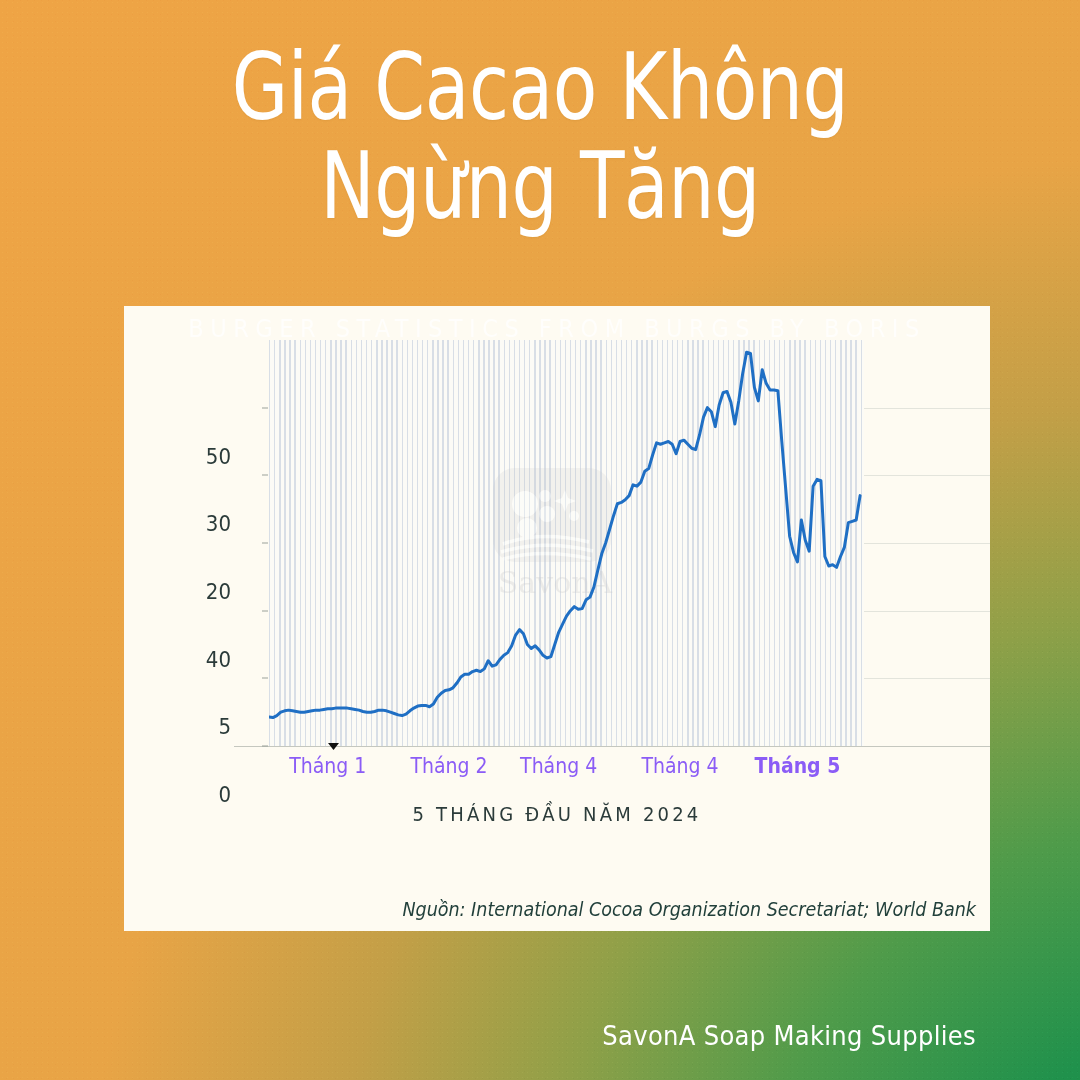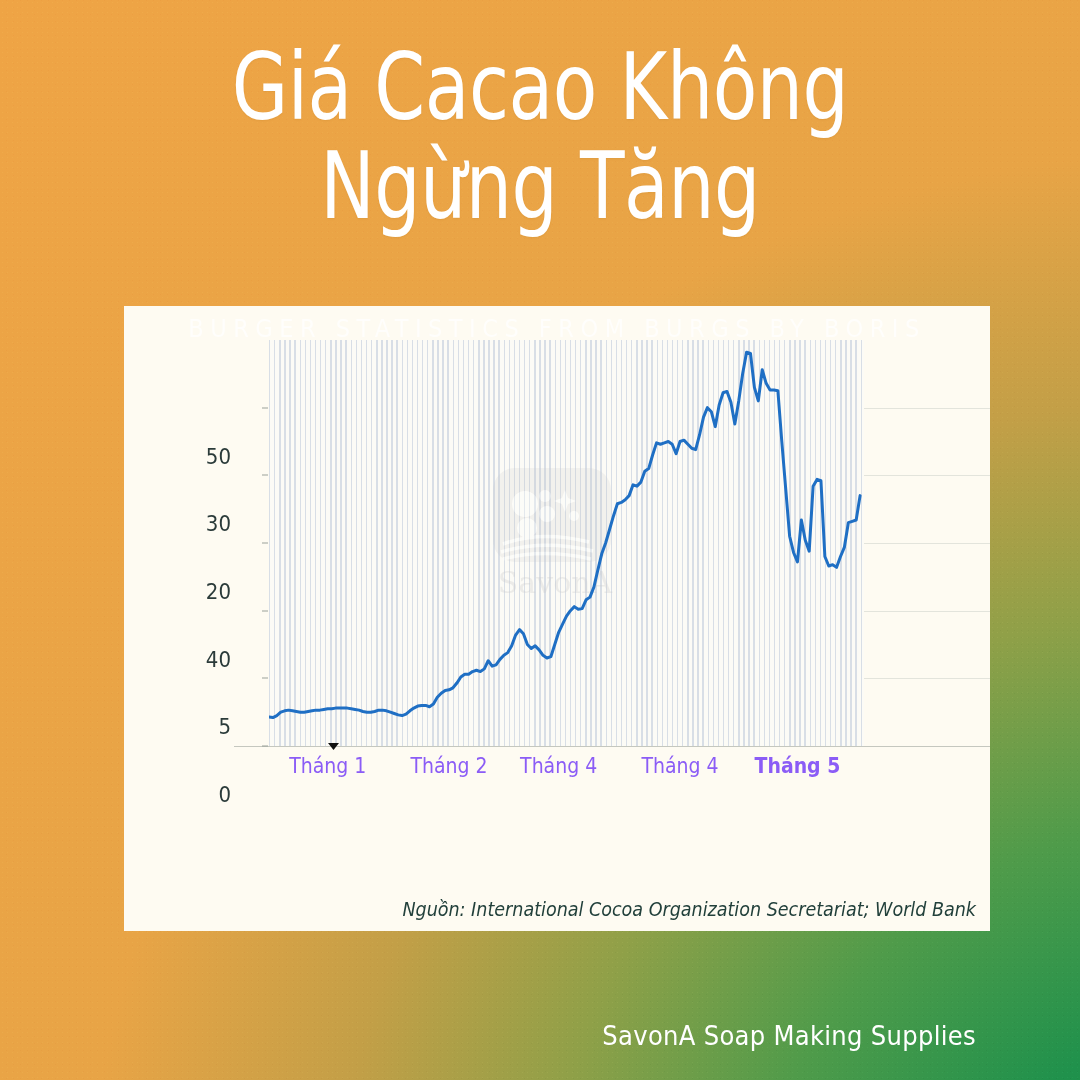--- a/index.html
+++ b/index.html
@@ -196,16 +196,17 @@
     <div id="x-origin-marker"></div>
     <div id="x-axis-labels">
         <div class="x-tick-label" style="left: 203.717px;">Tháng 1</div>
         <div class="x-tick-label" style="left: 325.066px;">Tháng 2</div>
         <div class="x-tick-label" style="left: 434.671px;">Tháng 4</div>
         <div class="x-tick-label" style="left: 556.02px;">Tháng 4</div>
         <div class="x-tick-label" style="left: 673.454px; font-weight: bold;">Tháng 5</div>
       </div>
   </div>
 
+  <div id="chart-subtitle">5 THÁNG ĐẦU NĂM 2024</div>
   <div id="chart-source">Nguồn: International Cocoa Organization Secretariat; World Bank</div>
 </div>
 
 <div id="brand-footer">SavonA Soap Making Supplies</div>
 
 </body></html>

